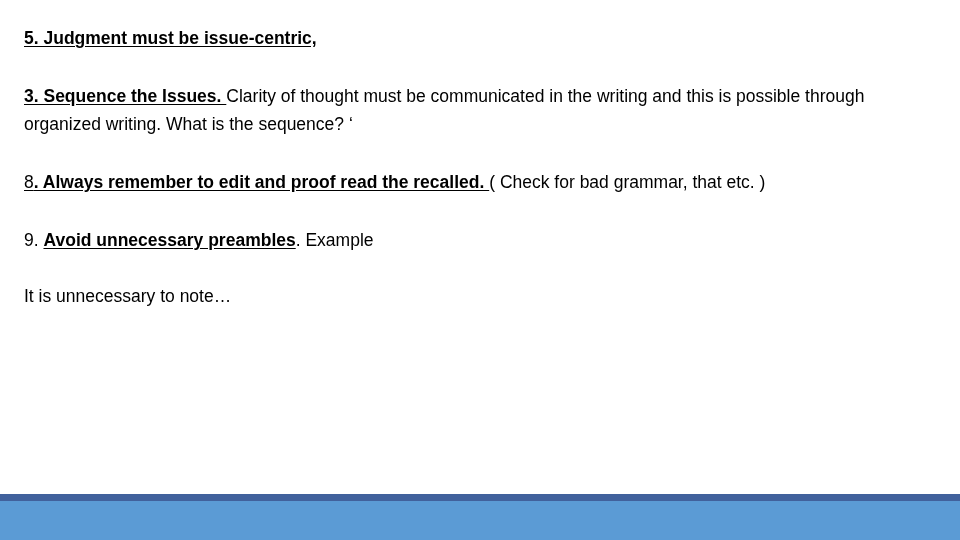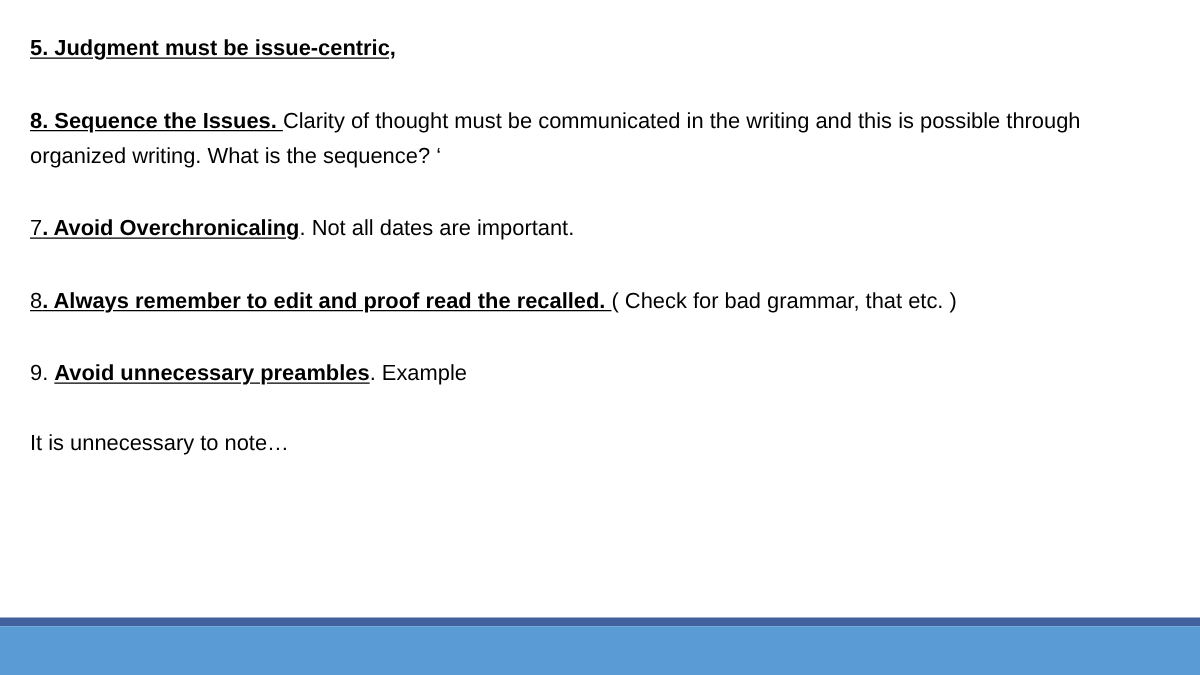--- a/index.html
+++ b/index.html
@@ -74,26 +74,23 @@
 
 <div class="slide">
 
   <div class="content">
 
     <p class="para">
       <span class="bu">5. Judgment must be issue-centric,</span>
     </p>
 
     <p class="para">
-      <span class="bu">8. Sequence the Issues. </span><span class="reg">Clarity of thought must be communicated in the writing and this is possible through organized writing. What is the sequence? ‘</span>
+      <span class="bu">3. Sequence the Issues. </span><span class="reg">Clarity of thought must be communicated in the writing and this is possible through organized writing. What is the sequence? ‘</span>
     </p>
 
-    <p class="para">
-      <span class="u">7</span><span class="bu">. Avoid Overchronicaling</span><span class="reg">. Not all dates are important.</span>
-    </p>
 
     <p class="para">
       <span class="u">8</span><span class="bu">. Always remember to edit and proof read the recalled. </span><span class="reg">( Check for bad grammar, that etc. )</span>
     </p>
 
     <p class="para tight">
       <span class="reg">9. </span><span class="bu">Avoid unnecessary preambles</span><span class="reg">. Example</span><br>
       <br>
       <span class="reg">It is unnecessary to note…</span><br>
     </p>

